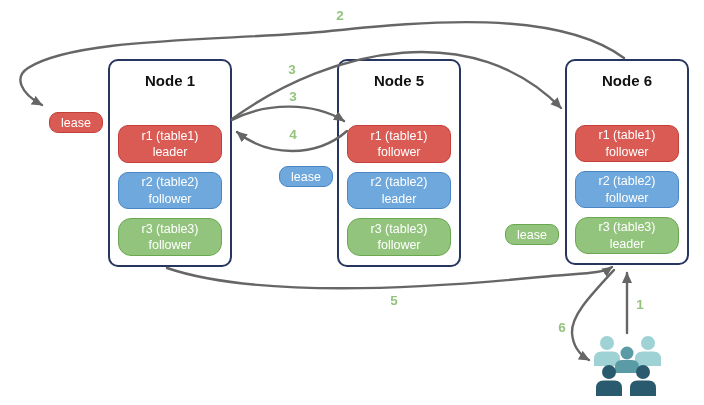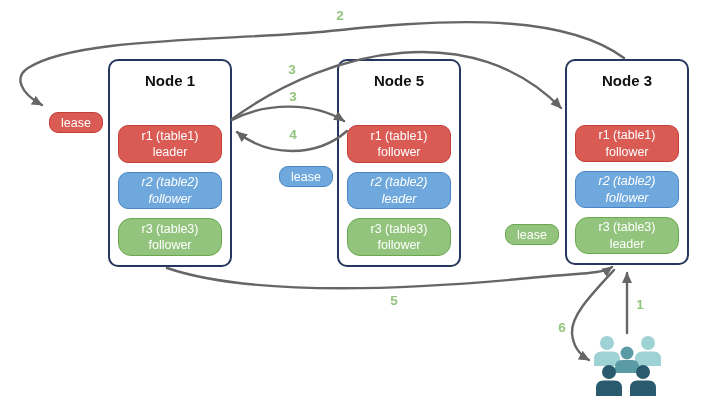--- a/index.html
+++ b/index.html
@@ -17,21 +17,21 @@
   .node2{left:337px;top:59px;}
   .node3{left:565px;top:59px;height:206px;}
   .node-title{font-weight:bold;font-size:15px;color:var(--node-title,#111111);margin:11px 0 8px;}
   .replica{
     width:104px;height:47px;border-radius:10px;box-sizing:border-box;
     border:1.5px solid transparent;display:flex;flex-direction:column;
     align-items:center;justify-content:center;color:#ffffff;
     font-size:12.5px;line-height:1.3;margin-bottom:9px;text-align:center;
   }
   .replica[data-color="red"]{background:var(--red-fill,#DA5A54);border-color:var(--red-border,#C23F3A);margin-top:28px;}
-  .replica[data-color="blue"]{background:var(--blue-fill,#6FA8DC);border-color:var(--blue-border,#4A86C6);font-style:italic;}
+  .replica[data-color="blue"]{background:var(--blue-fill,#6FA8DC);border-color:var(--blue-border,#4A86C6);}
   .replica[data-color="green"]{background:var(--green-fill,#93C47D);border-color:var(--green-border,#6AA84F);border-radius:13px;}
   
   .lease{
     position:absolute;width:54px;height:21px;border-radius:9px;box-sizing:border-box;
     border:1.5px solid transparent;display:flex;align-items:center;justify-content:center;
     color:#ffffff;font-size:12.5px;z-index:3;
   }
   .lease[data-color="red"]{background:var(--red-fill,#DA5A54);border-color:var(--red-border,#C23F3A);}
   .lease[data-color="blue"]{background:var(--blue-fill,#6FA8DC);border-color:var(--blue-border,#4A86C6);}
   .lease[data-color="green"]{background:var(--green-fill,#93C47D);border-color:var(--green-border,#6AA84F);}
@@ -89,21 +89,21 @@
       <span>r2 (table2)</span>
       <span>leader</span>
     </div>
     <div class="replica" data-color="green">
       <span>r3 (table3)</span>
       <span>follower</span>
     </div>
   </div>
 
   <div class="node node3">
-    <div class="node-title">Node 3</div>
+    <div class="node-title">Node 6</div>
     <div class="replica" data-color="red">
       <span>r1 (table1)</span>
       <span>follower</span>
     </div>
     <div class="replica" data-color="blue">
       <span>r2 (table2)</span>
       <span>follower</span>
     </div>
     <div class="replica" data-color="green">
       <span>r3 (table3)</span>

